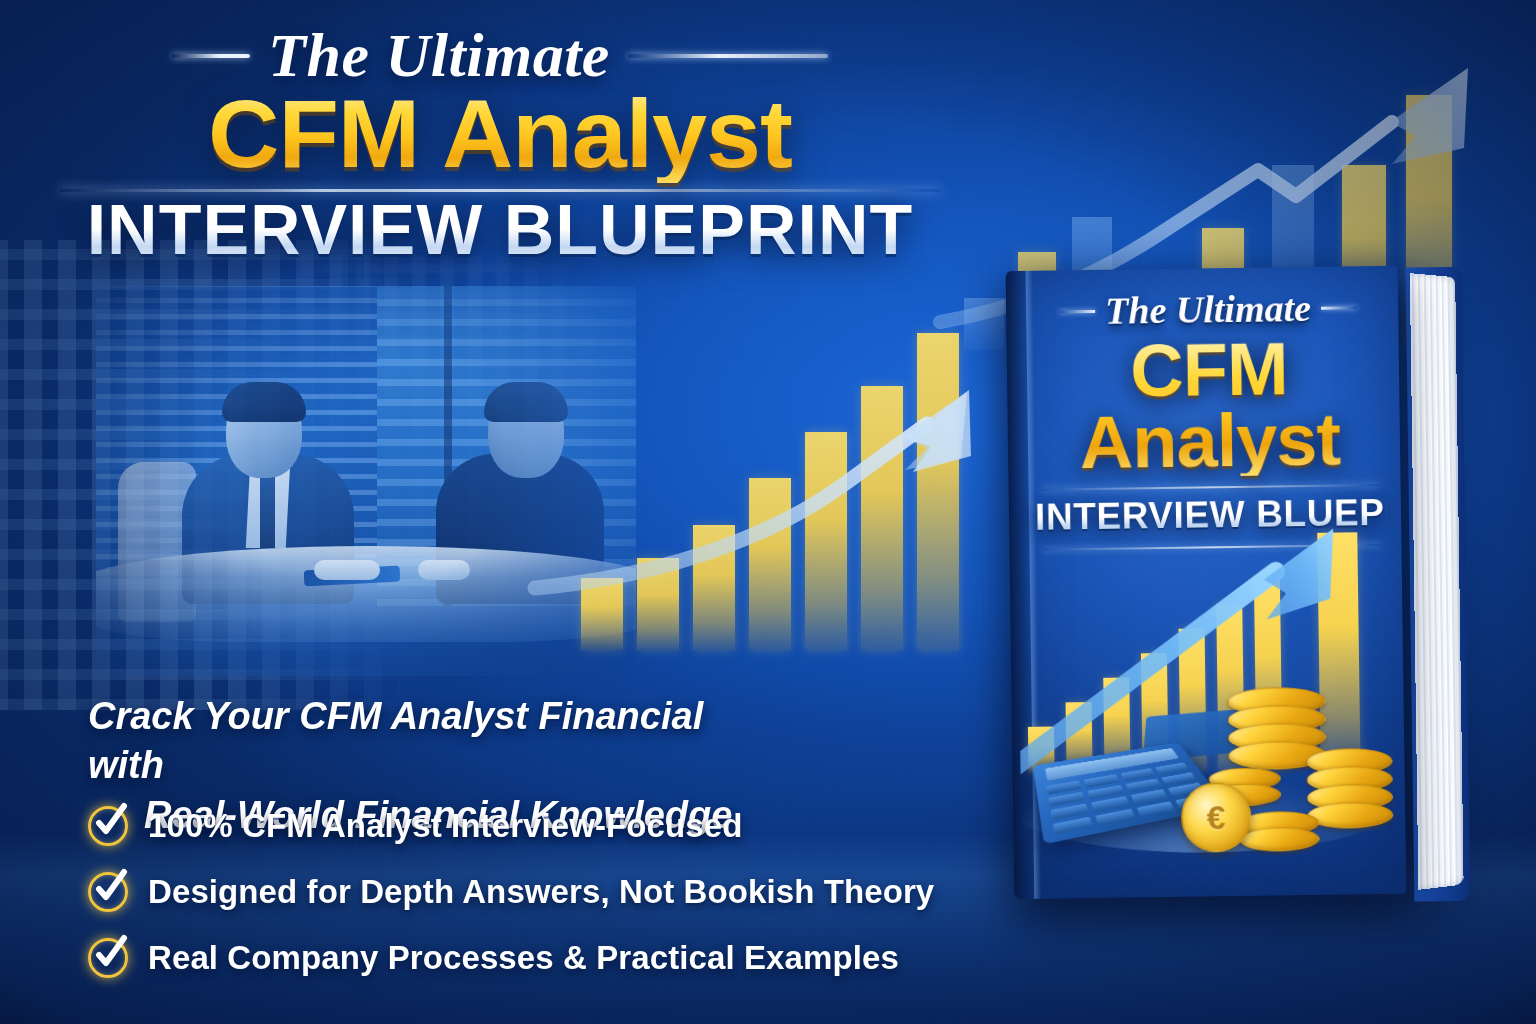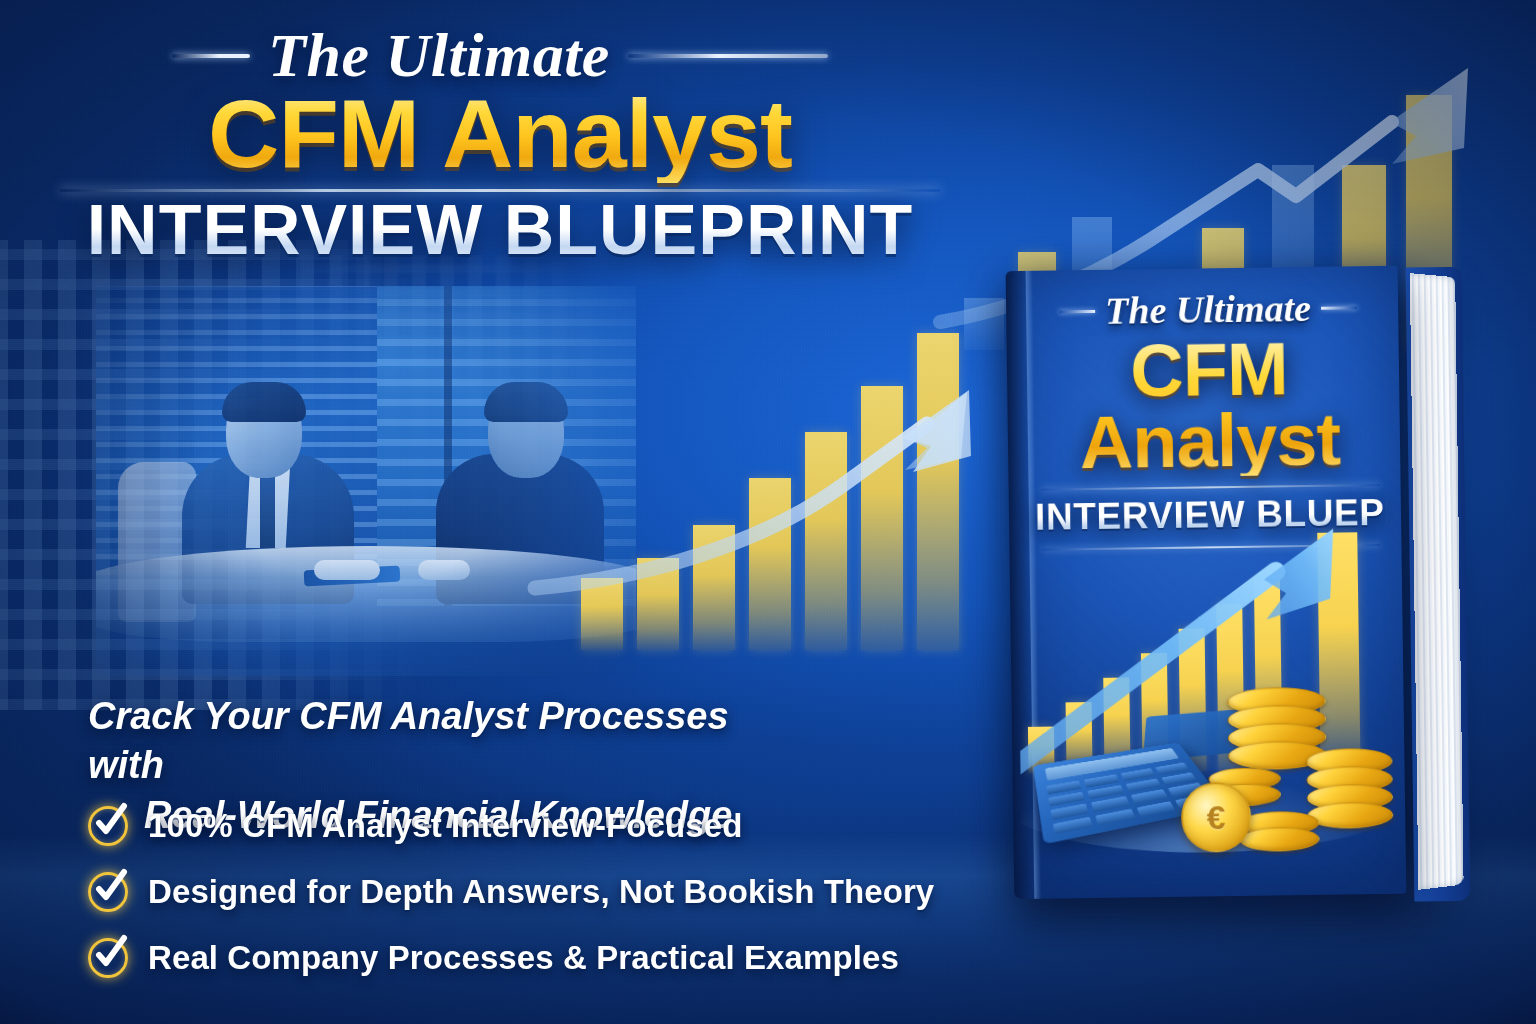--- a/index.html
+++ b/index.html
@@ -584,21 +584,21 @@
       <span class="dash dash-left"></span>
       <span class="eyebrow">The Ultimate</span>
       <span class="dash dash-right"></span>
     </div>
     <div class="title-gold">CFM Analyst</div>
     <div class="rule-glow"></div>
     <div class="subtitle-white">INTERVIEW BLUEPRINT</div>
   </div>
 
   <div class="tagline">
-    <span class="l1">Crack Your CFM Analyst Processes with</span>
+    <span class="l1">Crack Your CFM Analyst Financial with</span>
     <span class="l2">Real-World Financial Knowledge</span>
   </div>
 
   <div class="bullets">
 
     <div class="bullet">
       <span class="check-badge">
         <svg viewBox="0 0 44 44">
           <path d="M11 23 L18 31 L36 6" fill="none" stroke="#ffffff" stroke-width="6" stroke-linecap="round" stroke-linejoin="round"></path>
         </svg>

